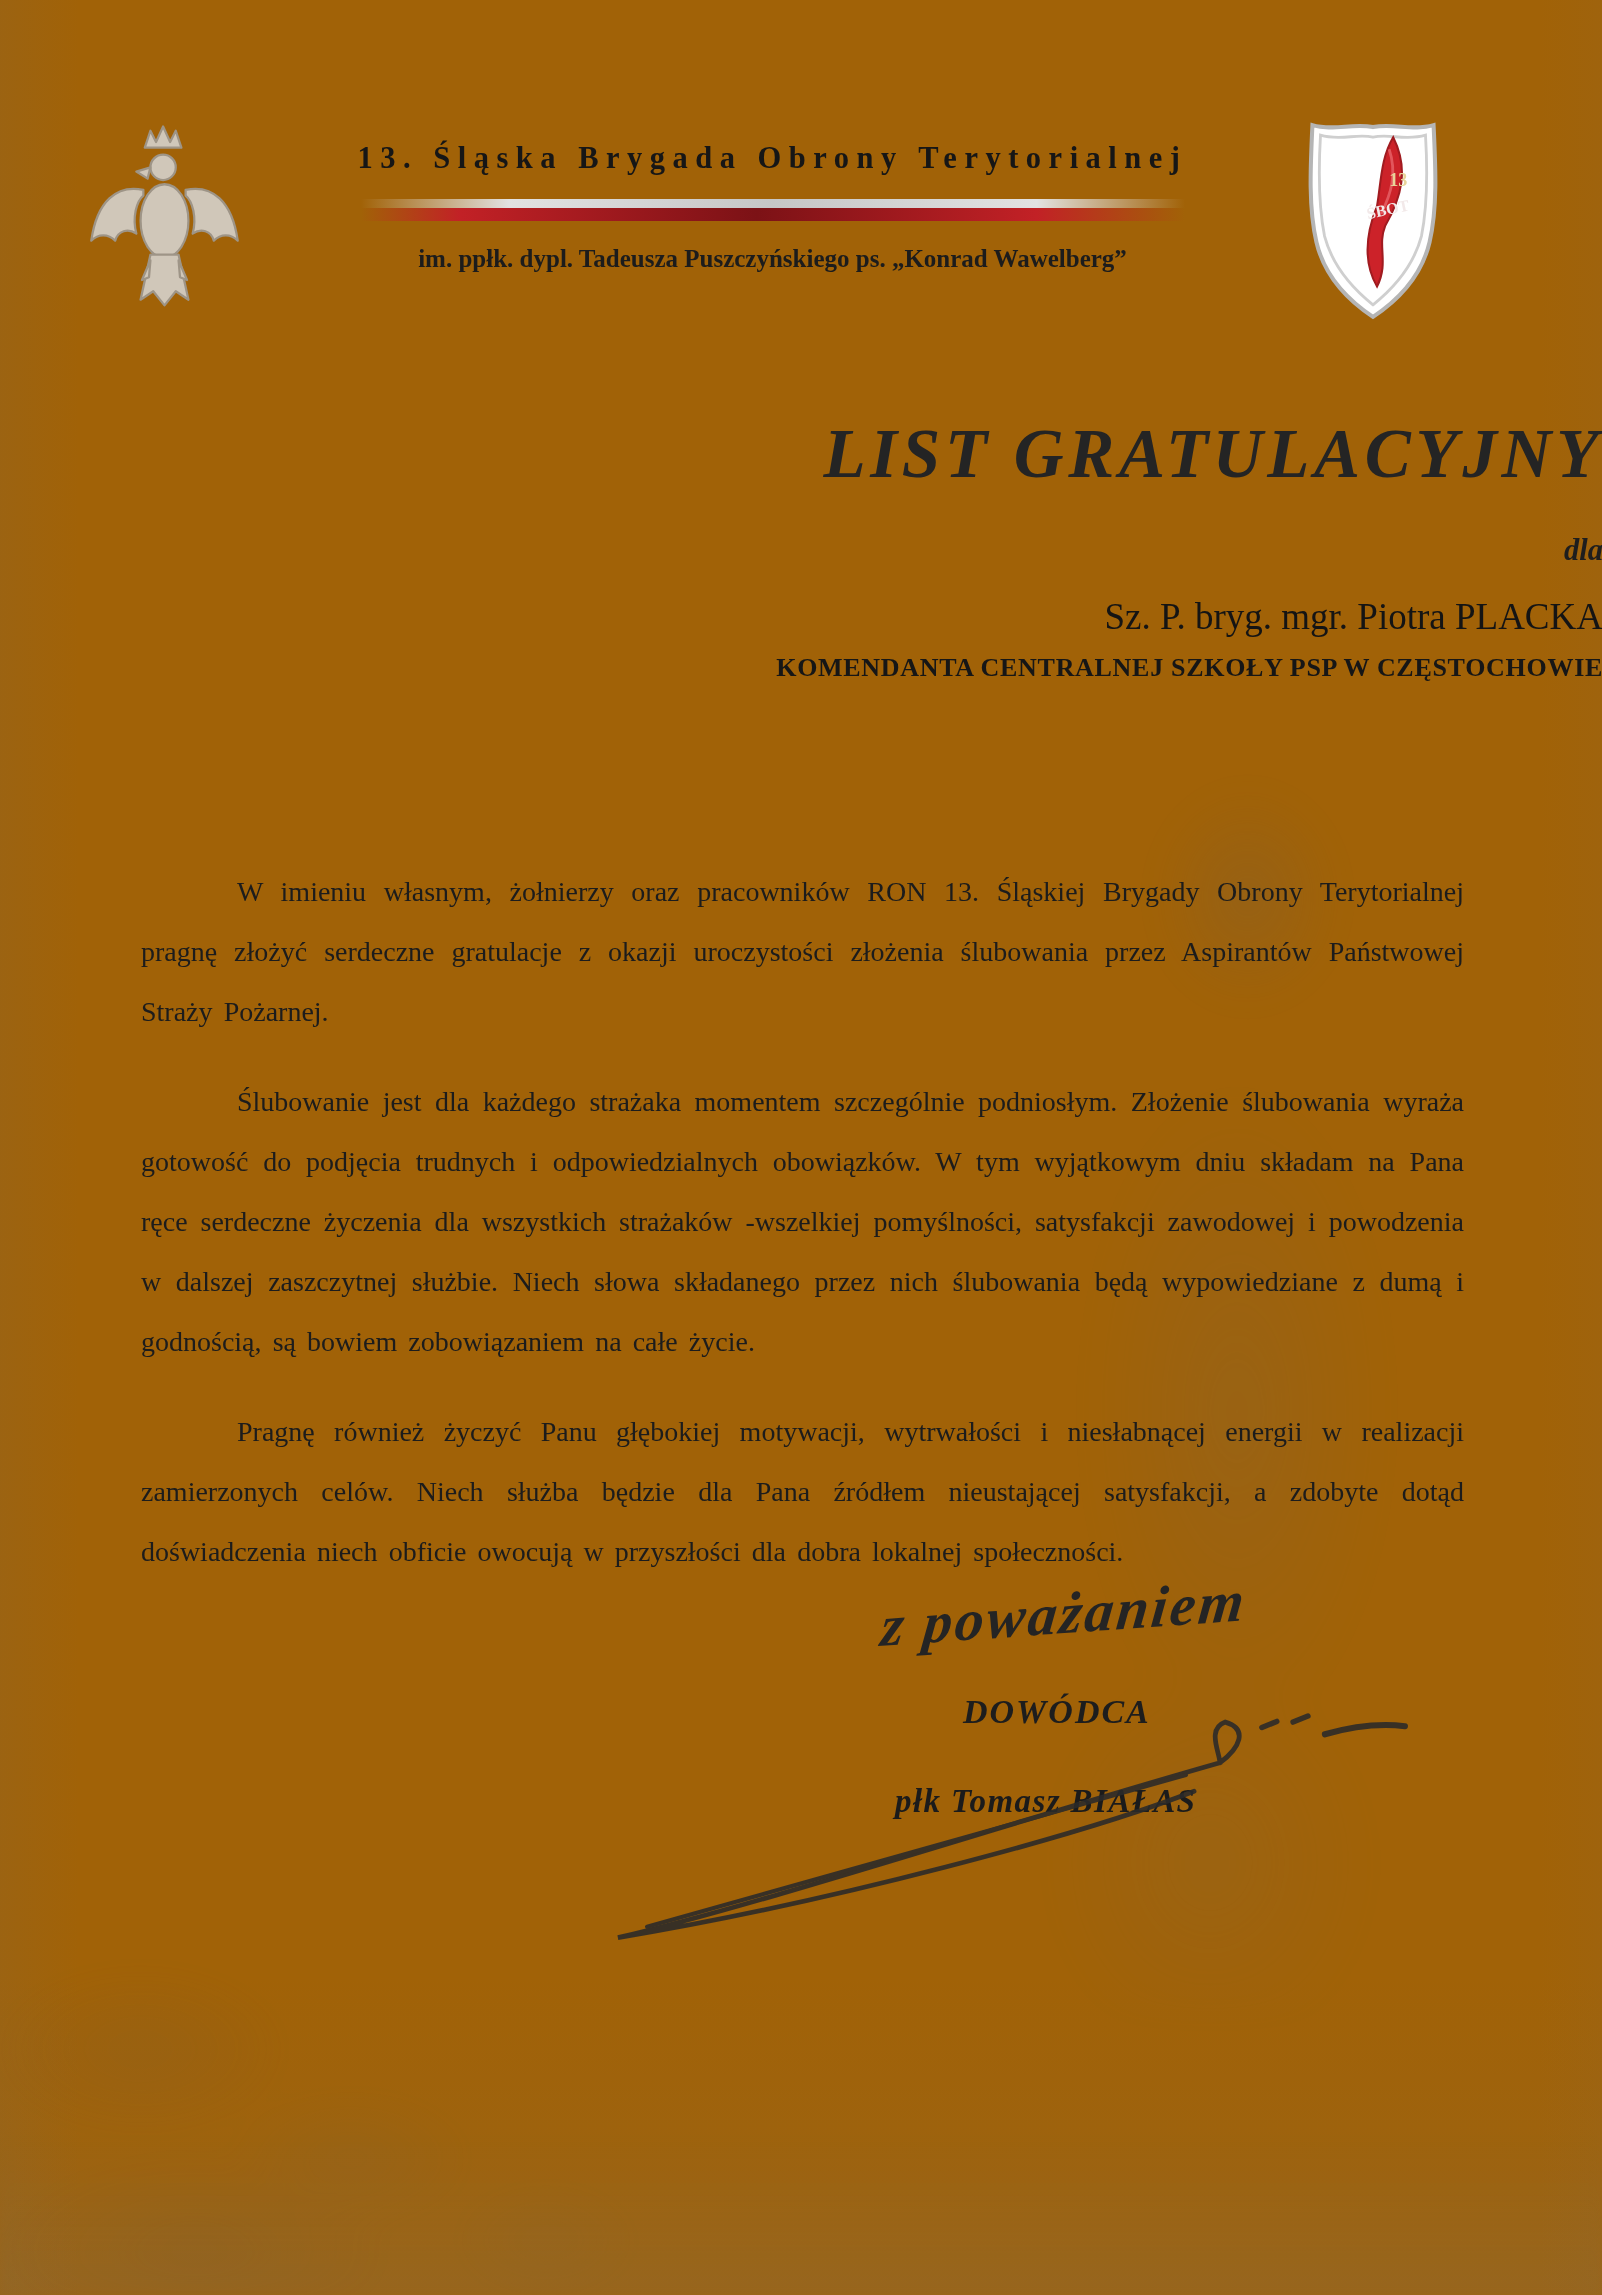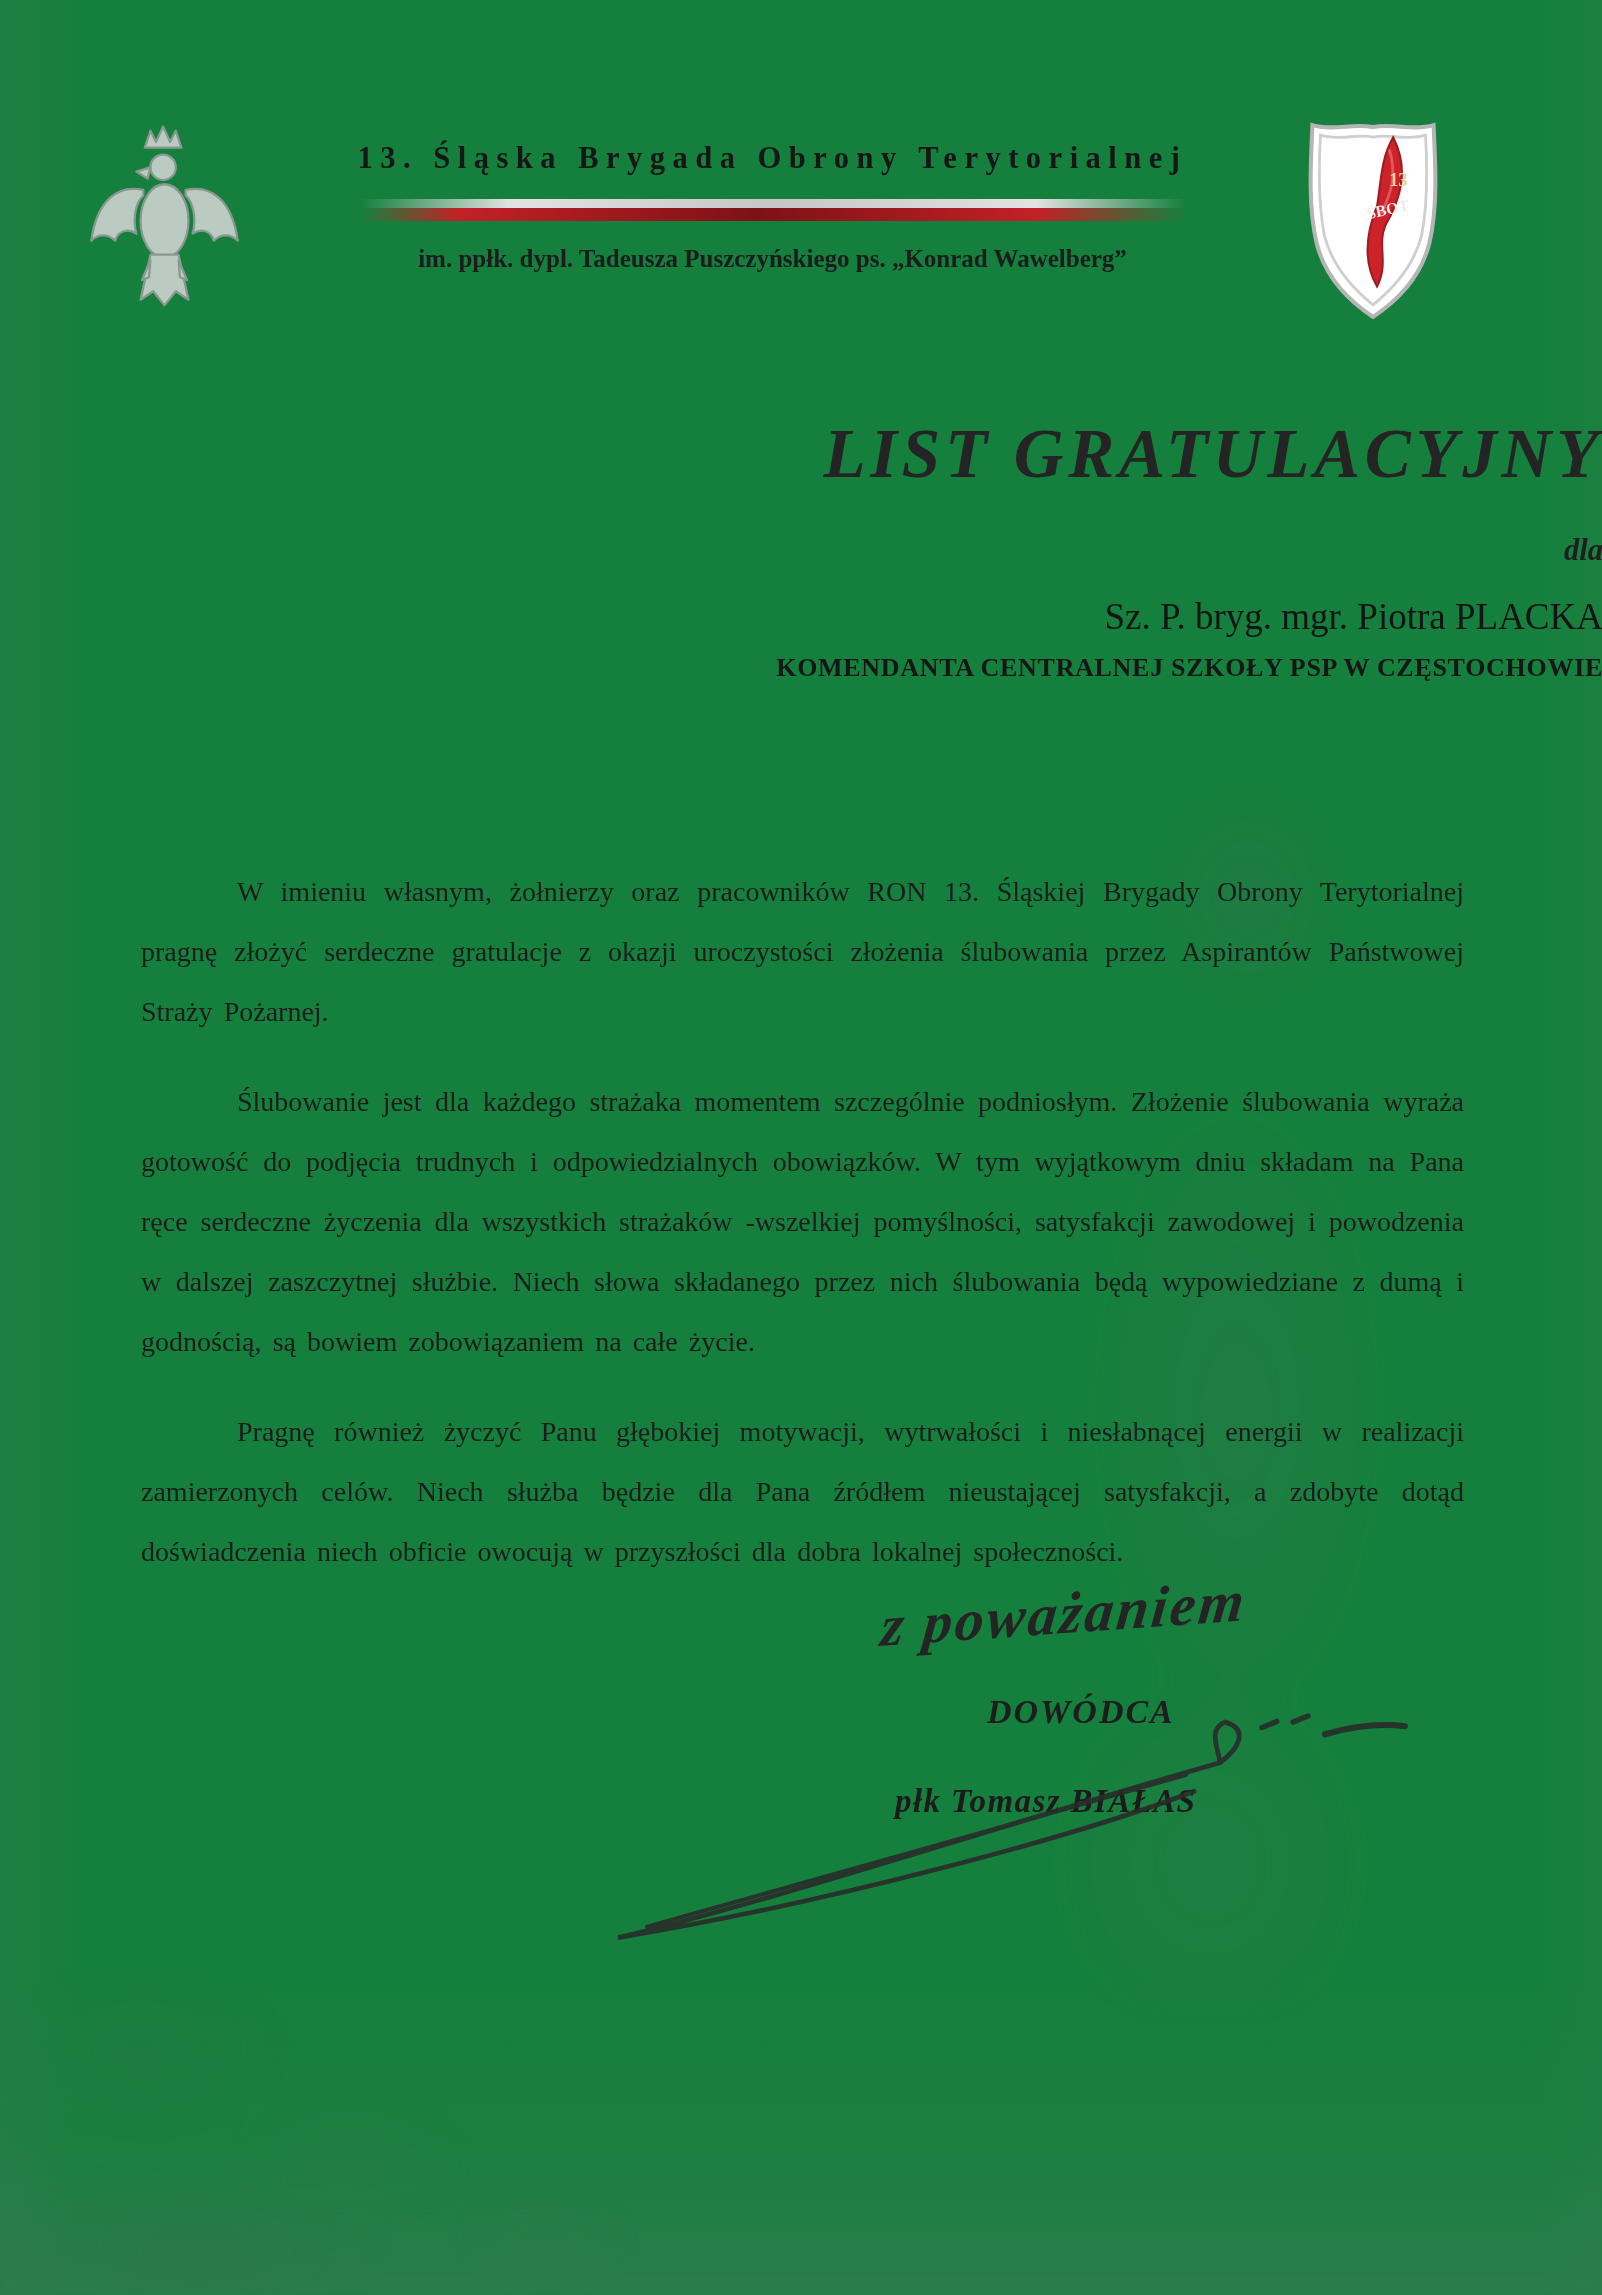--- a/index.html
+++ b/index.html
@@ -3,21 +3,21 @@
 <meta charset="utf-8">
 <style>
   * { margin: 0; padding: 0; box-sizing: border-box; }
   html, body { background: #ffffff; }
   body { font-family: "Liberation Serif", "DejaVu Serif", serif; }
 
   .page {
     position: relative;
     width: 1603px;
     height: 2295px;
-    background: #15803d;
+    background: #a16207;
     overflow: hidden;
     color: #1e1e1e;
   }
 
   
   .edge-shade {
     position: absolute; inset: 0; pointer-events: none;
     background:
       linear-gradient(to right, rgba(110,110,110,0.10), rgba(110,110,110,0) 5%),
       linear-gradient(to left, rgba(120,120,120,0.05), rgba(120,120,120,0) 4%),
@@ -103,21 +103,20 @@
     font-size: 58px; font-style: italic; font-weight: 600;
     color: #242424;
     transform: rotate(-4deg) skewX(-10deg);
     letter-spacing: 2.7px;
     white-space: nowrap;
   }
   .commander-role {
     position: absolute; left: 963px; top: 1693px;
     font-size: 34px; font-style: italic; font-weight: 700; letter-spacing: 2px;
     color: #1d1d1d;
-    margin-left: 24px;
   }
   .commander-name {
     position: absolute; left: 895px; top: 1783px;
     font-size: 33px; font-style: italic; font-weight: 700; letter-spacing: 1.4px;
     color: #1b1b1b;
     white-space: nowrap;
   }
   .scrawl-svg { position: absolute; left: 542px; top: 1627px; pointer-events: none; }
 
   

